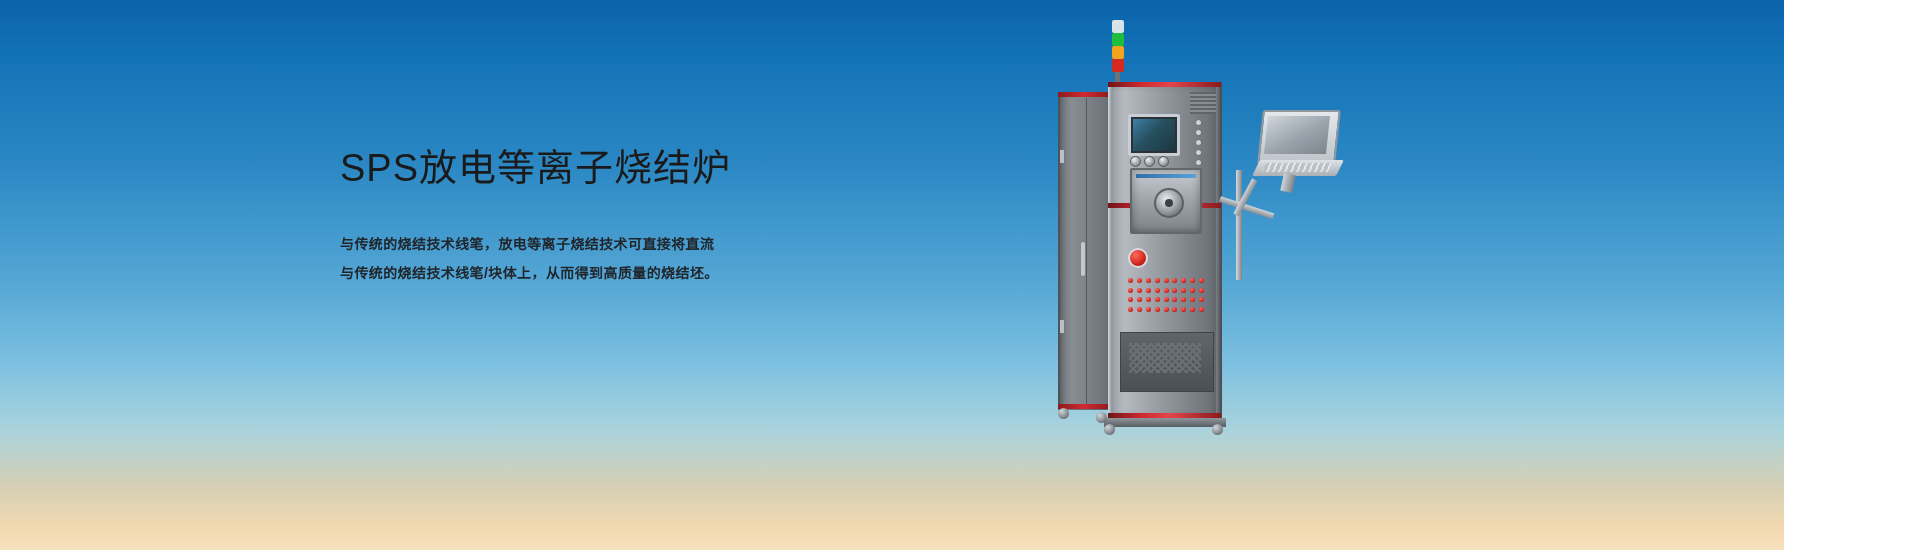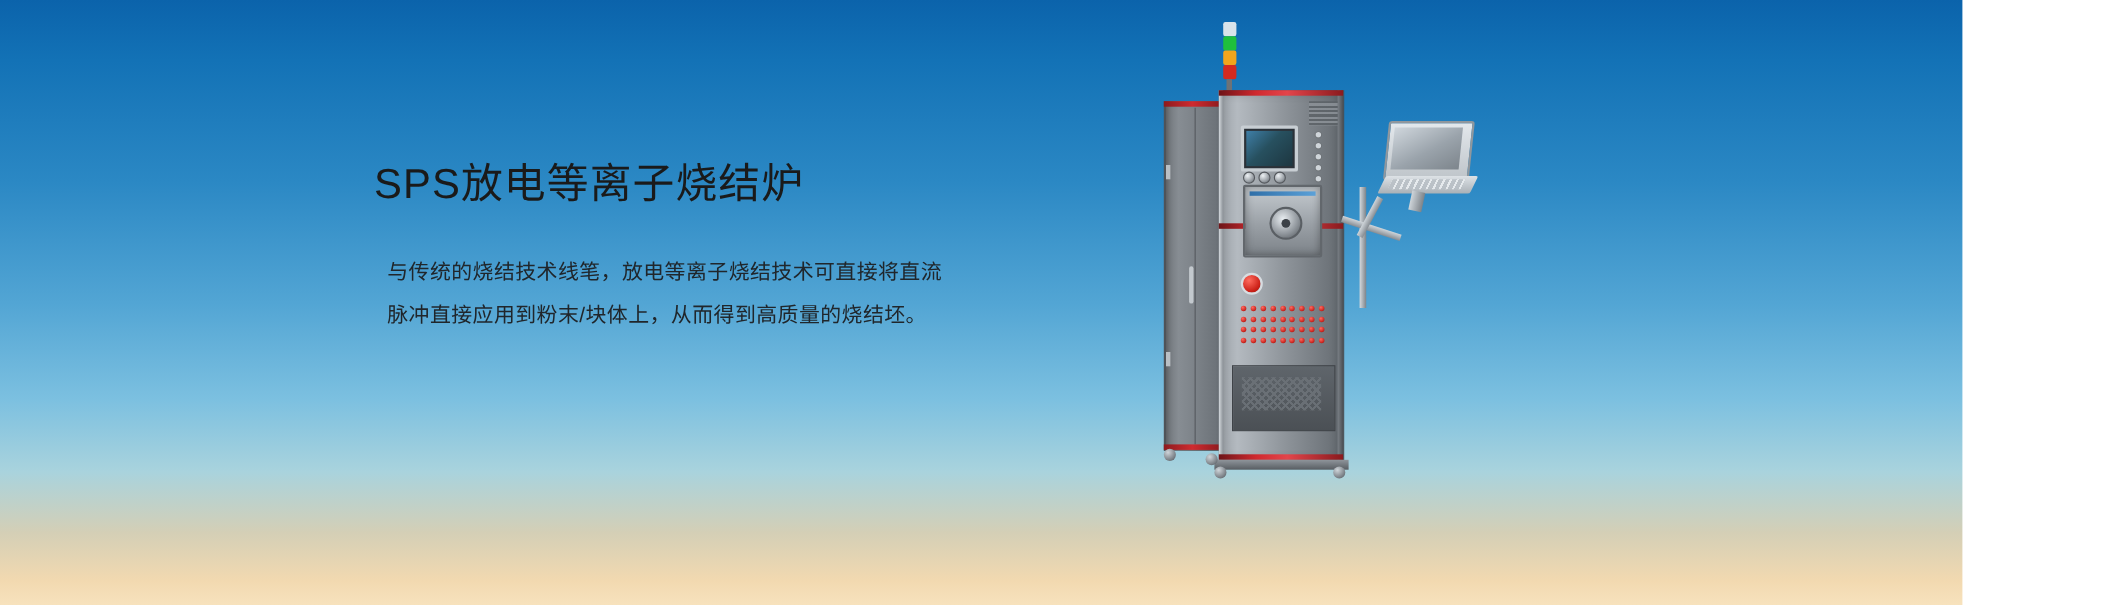--- a/index.html
+++ b/index.html
@@ -28,23 +28,23 @@
   .headline{
     margin:0;
     font-size:38px;
     font-weight:400;
     line-height:1.35;
     color:#1a1a1a;
     letter-spacing:1px;
     white-space:nowrap;
   }
   .subcopy{
-    margin:36px 0 0 12px;
-    font-size:19px;
-    font-weight:400;
+    margin:36px 0 0 0;
+    font-size:14px;
+    font-weight:700;
     line-height:2.02;
     color:#20262b;
     letter-spacing:0.4px;
   }
   .subcopy .ln{display:block;white-space:nowrap;}
 
   
   .machine{
     position:absolute;left:1040px;top:20px;width:300px;height:410px;
   }
@@ -247,21 +247,21 @@
 </head>
 <body>
 
 <div class="banner">
 
   <div class="text-block">
     <h1 class="headline">SPS放电等离子烧结炉</h1>
 
     <p class="subcopy">
       <span class="ln">与传统的烧结技术线笔，放电等离子烧结技术可直接将直流</span>
-      <span class="ln">脉冲直接应用到粉末/块体上，从而得到高质量的烧结坯。</span>
+      <span class="ln">与传统的烧结技术线笔/块体上，从而得到高质量的烧结坯。</span>
     </p>
   </div>
 
   <div class="machine">
 
     <div class="tower">
       <div class="lamp l1"></div>
       <div class="lamp l2"></div>
       <div class="lamp l3"></div>
       <div class="lamp l4"></div>

